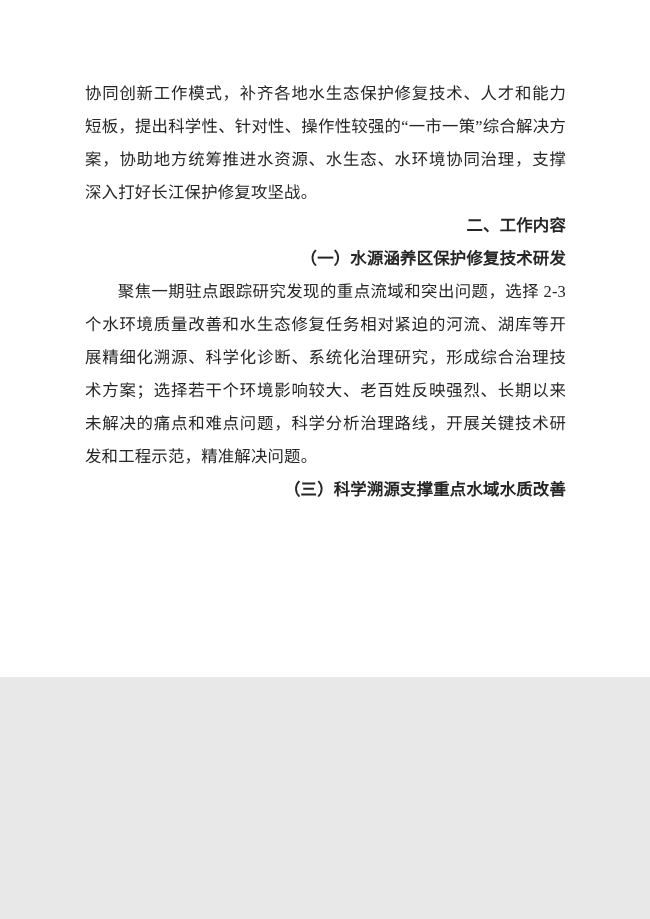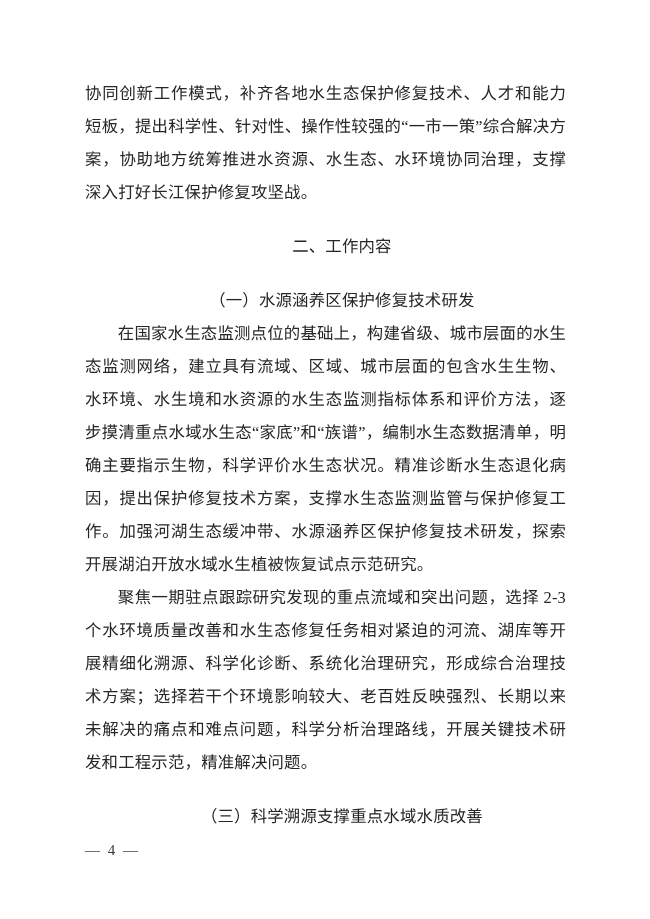--- a/index.html
+++ b/index.html
@@ -3,21 +3,21 @@
 <meta charset="utf-8">
 <style>
   html, body {
     margin: 0;
     padding: 0;
     background: #e8e8e8;
   }
   .page {
     position: relative;
     width: 650px;
-    height: 919px;
+    height: 677px;
     margin: 0 auto;
     background: #ffffff;
     overflow: hidden;
     font-family: "Liberation Serif", "DejaVu Serif", serif;
     color: #262626;
   }
   .content {
     position: absolute;
     left: 85px;
     top: 77px;
@@ -29,23 +29,22 @@
     line-height: 33px;
     text-align: justify;
     text-justify: inter-character;
     letter-spacing: 0.2px;
     word-break: break-all;
   }
   .para.indent, .heading {
     text-indent: 2em;
   }
   .heading {
-    font-weight: normal;
-    text-align: center;
-    margin-top: 21px;
+    font-weight: bold;
+    text-align: right;
   }
   .footer {
     position: absolute;
     left: 85px;
     top: 842px;
     font-size: 15px;
     letter-spacing: 2px;
     color: #3a3a3a;
   }
 </style>
@@ -53,21 +52,20 @@
 <body>
 
 <div class="page">
   <div class="content">
     <p class="para">协同创新工作模式，补齐各地水生态保护修复技术、人才和能力短板，提出科学性、针对性、操作性较强的“一市一策”综合解决方案，协助地方统筹推进水资源、水生态、水环境协同治理，支撑深入打好长江保护修复攻坚战。</p>
 
     <p class="heading">二、工作内容</p>
 
     <p class="heading">（一）水源涵养区保护修复技术研发</p>
 
-    <p class="para indent">在国家水生态监测点位的基础上，构建省级、城市层面的水生态监测网络，建立具有流域、区域、城市层面的包含水生生物、水环境、水生境和水资源的水生态监测指标体系和评价方法，逐步摸清重点水域水生态“家底”和“族谱”，编制水生态数据清单，明确主要指示生物，科学评价水生态状况。精准诊断水生态退化病因，提出保护修复技术方案，支撑水生态监测监管与保护修复工作。加强河湖生态缓冲带、水源涵养区保护修复技术研发，探索开展湖泊开放水域水生植被恢复试点示范研究。</p>
 
 
     <p class="para indent">聚焦一期驻点跟踪研究发现的重点流域和突出问题，选择 2-3 个水环境质量改善和水生态修复任务相对紧迫的河流、湖库等开展精细化溯源、科学化诊断、系统化治理研究，形成综合治理技术方案；选择若干个环境影响较大、老百姓反映强烈、长期以来未解决的痛点和难点问题，科学分析治理路线，开展关键技术研发和工程示范，精准解决问题。</p>
 
     <p class="heading">（三）科学溯源支撑重点水域水质改善</p>
 
   </div>
 
   <div class="footer">— 4 —</div>
 </div>

